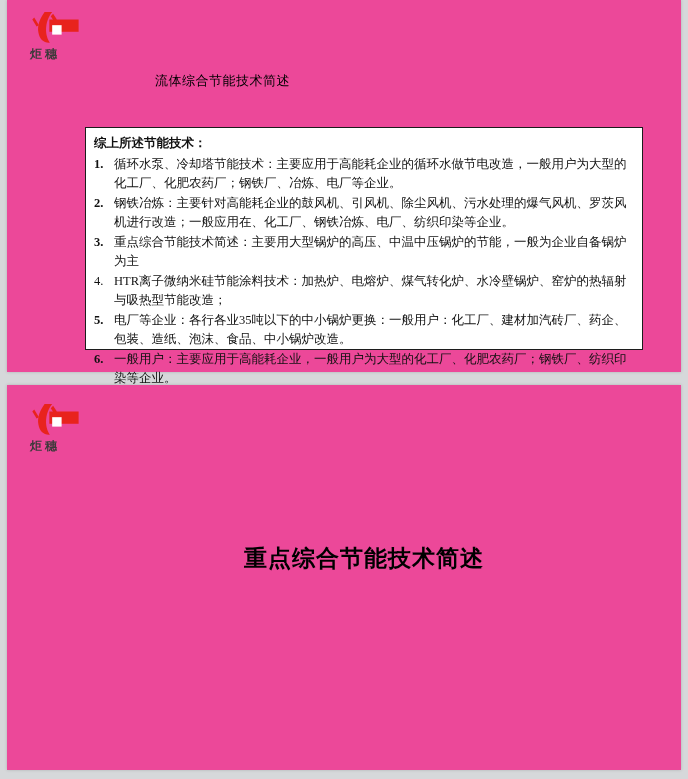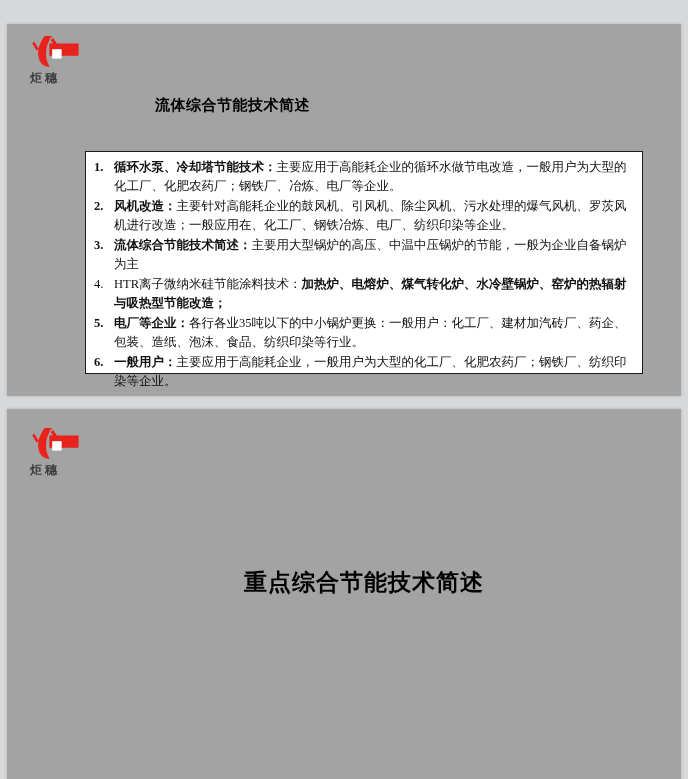--- a/index.html
+++ b/index.html
@@ -6,51 +6,50 @@
   body{
     width:688px;height:779px;
     background:#d6d8da;
     font-family:"Liberation Serif", serif;
     color:#111;
     position:relative;
     overflow:hidden;
   }
   .canvas{position:absolute;left:0;top:0;width:688px;height:779px;}
   .slide{
-    position:absolute;left:7px;width:674px;background:#a3a3a3;
+    position:absolute;left:7px;width:674px;background:#ec4899;
     box-shadow:0 0 3px rgba(0,0,0,0.18);
-    margin-top:24px;
   }
   .slide1{top:0;height:372px;}
   .slide2{top:385px;height:385px;}
   .logo{position:absolute;left:23px;top:11px;width:70px;}
   .logo svg{display:block;}
   .logo-text{
     margin-top:1px;
     font-family:"Liberation Sans", sans-serif;
     font-size:12px;font-weight:700;color:#3a3a3a;letter-spacing:3px;
   }
   .s1-title{
     position:absolute;left:148px;top:72px;margin:0;
     font-family:"Liberation Sans", sans-serif;
-    font-size:15px;font-weight:700;color:#000;letter-spacing:0.5px;
+    font-size:13px;font-weight:400;color:#000;letter-spacing:0.5px;
   }
   .textbox{
     position:absolute;left:78px;top:127px;width:558px;height:223px;
     border:1px solid #1c1c1c;background:#fff;
     padding:5px 8px 0 8px;box-sizing:border-box;
     font-size:12.5px;line-height:19px;
   }
   .box-heading{font-weight:700;line-height:21px;}
   .tech-list{margin:1px 0 0 0;padding:0;list-style:none;}
   .tech-list li{display:flex;margin:0 0 1px 0;}
   .tech-list .num{width:20px;flex:0 0 20px;}
   .tech-list .num.b{font-weight:700;}
   .tech-list .body{flex:1;}
-  .seg-b{font-weight:700;}
+  .seg-b{font-weight:400;}
   .seg-r{font-weight:400;}
   .s2-title{
     position:absolute;left:0;top:158px;width:100%;margin:0;
     text-align:center;
     font-family:"Liberation Sans", sans-serif;
     font-size:23px;font-weight:700;color:#000;letter-spacing:1px;padding-left:20px;
   }
 </style>
 </head>
 <body>
@@ -65,40 +64,41 @@
         <path d="M24 3 L28 9 L25 11 L21.5 5.5 Z" fill="var(--logo-red)"></path>
         <rect x="20" y="9" width="31" height="13" fill="var(--logo-red)"></rect>
         <rect x="23" y="15" width="10" height="10" fill="#ffffff"></rect>
       </svg>
       <div class="logo-text">炬穗</div>
     </div>
 
     <h1 class="s1-title">流体综合节能技术简述</h1>
 
     <div class="textbox">
+      <div class="box-heading">综上所述节能技术：</div>
       <ol class="tech-list" id="tech-list">
           <li>
             <span class="num b">1.</span>
             <span class="body"><span class="seg-b">循环水泵、冷却塔节能技术：</span><span class="seg-r">主要应用于高能耗企业的循环水做节电改造，一般用户为大型的化工厂、化肥农药厂；钢铁厂、冶炼、电厂等企业。</span></span>
           </li>
           <li>
             <span class="num b">2.</span>
-            <span class="body"><span class="seg-b">风机改造：</span><span class="seg-r">主要针对高能耗企业的鼓风机、引风机、除尘风机、污水处理的爆气风机、罗茨风机进行改造；一般应用在、化工厂、钢铁冶炼、电厂、纺织印染等企业。</span></span>
+            <span class="body"><span class="seg-b">钢铁冶炼：</span><span class="seg-r">主要针对高能耗企业的鼓风机、引风机、除尘风机、污水处理的爆气风机、罗茨风机进行改造；一般应用在、化工厂、钢铁冶炼、电厂、纺织印染等企业。</span></span>
           </li>
           <li>
             <span class="num b">3.</span>
-            <span class="body"><span class="seg-b">流体综合节能技术简述：</span><span class="seg-r">主要用大型锅炉的高压、中温中压锅炉的节能，一般为企业自备锅炉为主</span></span>
+            <span class="body"><span class="seg-b">重点综合节能技术简述：</span><span class="seg-r">主要用大型锅炉的高压、中温中压锅炉的节能，一般为企业自备锅炉为主</span></span>
           </li>
           <li>
             <span class="num">4.</span>
             <span class="body"><span class="seg-r">HTR离子微纳米硅节能涂料技术：</span><span class="seg-b">加热炉、电熔炉、煤气转化炉、水冷壁锅炉、窑炉的热辐射与吸热型节能改造；</span></span>
           </li>
           <li>
             <span class="num b">5.</span>
-            <span class="body"><span class="seg-b">电厂等企业：</span><span class="seg-r">各行各业35吨以下的中小锅炉更换：一般用户：化工厂、建材加汽砖厂、药企、包装、造纸、泡沫、食品、纺织印染等行业。</span></span>
+            <span class="body"><span class="seg-b">电厂等企业：</span><span class="seg-r">各行各业35吨以下的中小锅炉更换：一般用户：化工厂、建材加汽砖厂、药企、包装、造纸、泡沫、食品、中小锅炉改造。</span></span>
           </li>
           <li>
             <span class="num b">6.</span>
             <span class="body"><span class="seg-b">一般用户：</span><span class="seg-r">主要应用于高能耗企业，一般用户为大型的化工厂、化肥农药厂；钢铁厂、纺织印染等企业。</span></span>
           </li>
         </ol>
     </div>
   </div>
 
   <div class="slide slide2">

